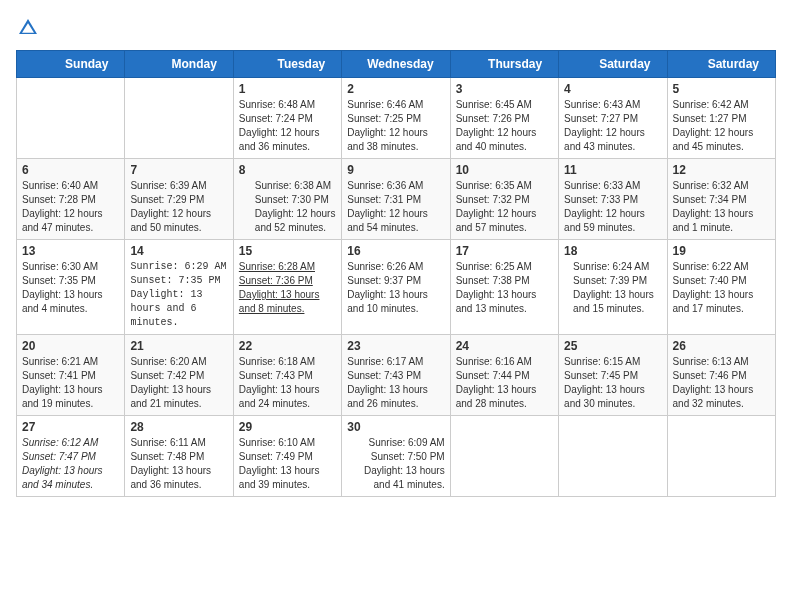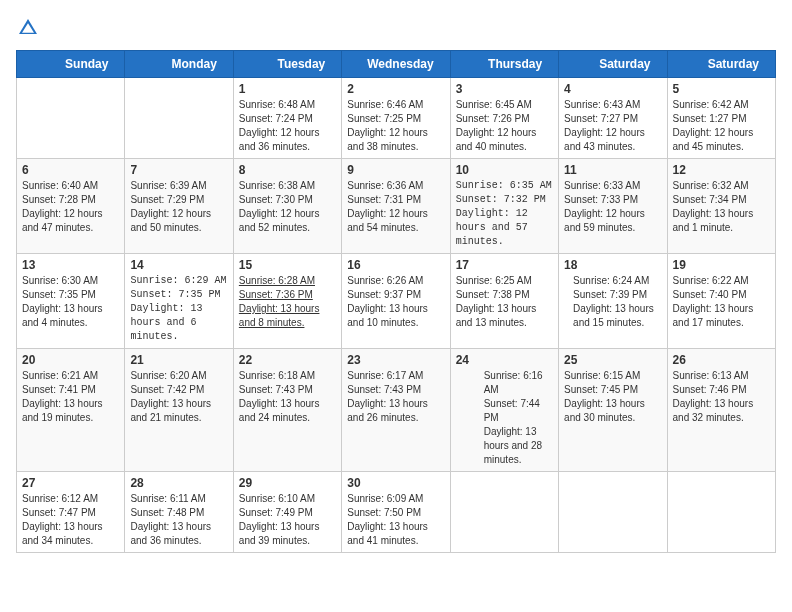--- a/index.html
+++ b/index.html
@@ -166,33 +166,33 @@
 Daylight: 12 hours and 47 minutes.</div>
         </td>
         <td>
           <span class="day-number">7</span>
           <div class="day-info" style="white-space: pre-line;">Sunrise: 6:39 AM
 Sunset: 7:29 PM
 Daylight: 12 hours and 50 minutes.</div>
         </td>
         <td>
           <span class="day-number">8</span>
-          <div class="day-info" style="white-space: pre-line;">Sunrise: 6:38 AM
+          <div class="day-info" style="white-space: pre-line; margin-left: 16px;">Sunrise: 6:38 AM
 Sunset: 7:30 PM
 Daylight: 12 hours and 52 minutes.</div>
         </td>
         <td>
           <span class="day-number">9</span>
           <div class="day-info" style="white-space: pre-line;">Sunrise: 6:36 AM
 Sunset: 7:31 PM
 Daylight: 12 hours and 54 minutes.</div>
         </td>
         <td>
           <span class="day-number">10</span>
-          <div class="day-info" style="white-space: pre-line; font-family: Liberation Mono, monospace;">Sunrise: 6:35 AM
+          <div class="day-info" style="white-space: pre-line;">Sunrise: 6:35 AM
 Sunset: 7:32 PM
 Daylight: 12 hours and 57 minutes.</div>
         </td>
         <td>
           <span class="day-number">11</span>
           <div class="day-info" style="white-space: pre-line;">Sunrise: 6:33 AM
 Sunset: 7:33 PM
 Daylight: 12 hours and 59 minutes.</div>
         </td>
         <td>
@@ -266,59 +266,59 @@
 Daylight: 13 hours and 24 minutes.</div>
         </td>
         <td>
           <span class="day-number">23</span>
           <div class="day-info" style="white-space: pre-line;">Sunrise: 6:17 AM
 Sunset: 7:43 PM
 Daylight: 13 hours and 26 minutes.</div>
         </td>
         <td>
           <span class="day-number">24</span>
-          <div class="day-info" style="white-space: pre-line; margin-left: 28px;">Sunrise: 6:16 AM
+          <div class="day-info" style="white-space: pre-line;">Sunrise: 6:16 AM
 Sunset: 7:44 PM
 Daylight: 13 hours and 28 minutes.</div>
         </td>
         <td>
           <span class="day-number">25</span>
           <div class="day-info" style="white-space: pre-line;">Sunrise: 6:15 AM
 Sunset: 7:45 PM
 Daylight: 13 hours and 30 minutes.</div>
         </td>
         <td>
           <span class="day-number">26</span>
           <div class="day-info" style="white-space: pre-line;">Sunrise: 6:13 AM
 Sunset: 7:46 PM
 Daylight: 13 hours and 32 minutes.</div>
         </td>
       </tr>
       <tr>
         <td>
           <span class="day-number">27</span>
-          <div class="day-info" style="white-space: pre-line;">Sunrise: 6:12 AM
+          <div class="day-info" style="white-space: pre-line; font-style: italic;">Sunrise: 6:12 AM
 Sunset: 7:47 PM
 Daylight: 13 hours and 34 minutes.</div>
         </td>
         <td>
           <span class="day-number">28</span>
           <div class="day-info" style="white-space: pre-line;">Sunrise: 6:11 AM
 Sunset: 7:48 PM
 Daylight: 13 hours and 36 minutes.</div>
         </td>
         <td>
           <span class="day-number">29</span>
           <div class="day-info" style="white-space: pre-line;">Sunrise: 6:10 AM
 Sunset: 7:49 PM
 Daylight: 13 hours and 39 minutes.</div>
         </td>
         <td>
           <span class="day-number">30</span>
-          <div class="day-info" style="white-space: pre-line;">Sunrise: 6:09 AM
+          <div class="day-info" style="white-space: pre-line; text-align: right;">Sunrise: 6:09 AM
 Sunset: 7:50 PM
 Daylight: 13 hours and 41 minutes.</div>
         </td>
         <td class="empty-cell"></td>
         <td class="empty-cell"></td>
         <td class="empty-cell"></td>
       </tr>
     </tbody>
 </table>
 

